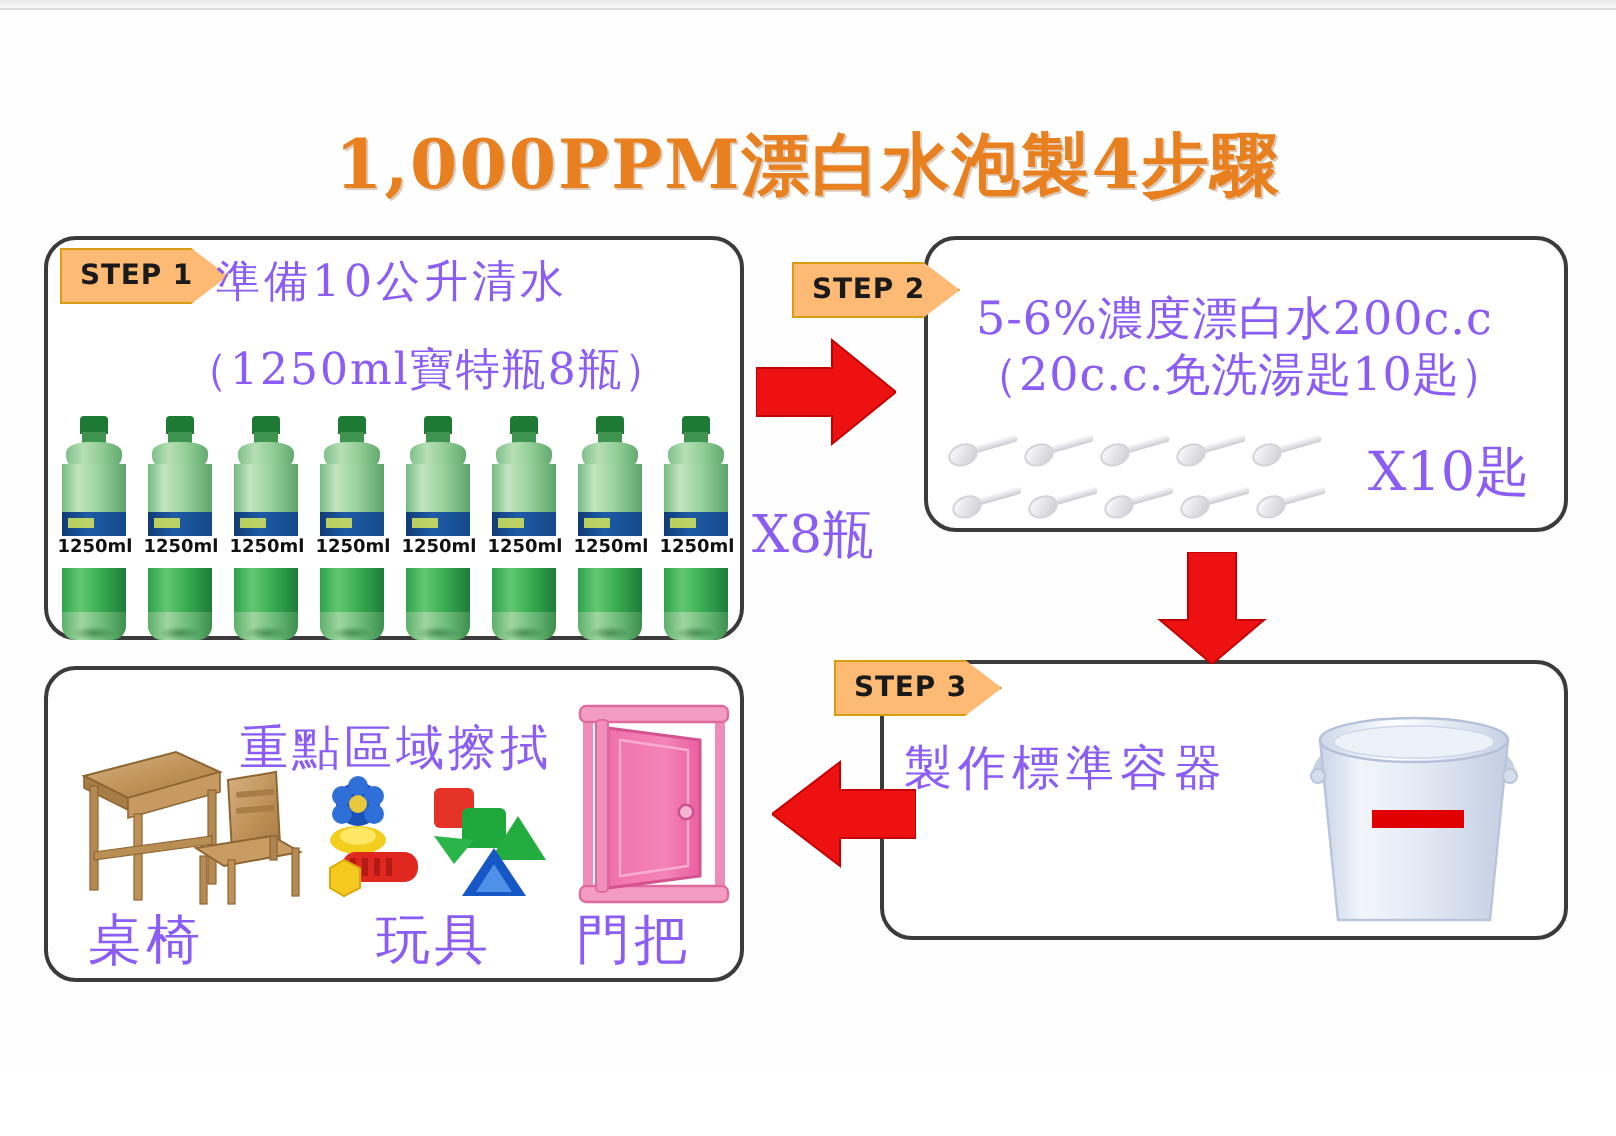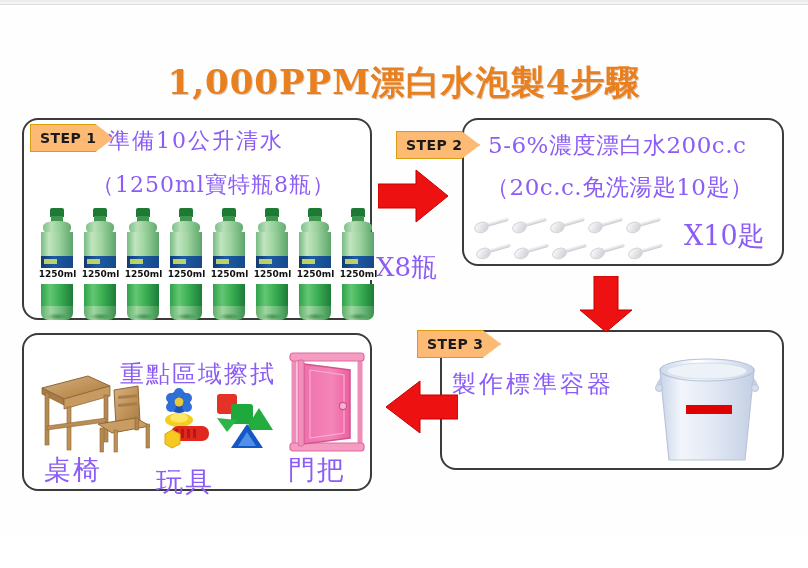--- a/index.html
+++ b/index.html
@@ -101,21 +101,21 @@
   #s1-line2 {
     position: absolute; left: 92px; top: 170px;
     font-size: 22px; letter-spacing: 1px; z-index: 7;
   }
   #s1-multiplier {
     position: absolute; left: 376px; top: 250px;
     font-size: 26px; z-index: 9;
   }
 
   #s2-line1 {
-    position: absolute; left: 488px; top: 130px;
+    position: absolute; left: 488px; top: 144px;
     font-size: 23px; letter-spacing: 0.5px; z-index: 7;
   }
   #s2-line2 {
     position: absolute; left: 486px; top: 172px;
     font-size: 23px; letter-spacing: 0.5px; z-index: 7;
   }
   #s2-multiplier {
     position: absolute; left: 684px; top: 218px;
     font-size: 27px; z-index: 9;
   }
@@ -133,33 +133,33 @@
     position: absolute; left: 120px; top: 342px;
     font-size: 24px; letter-spacing: 2px; z-index: 7; margin-top: 16px;
   }
   .s4-label {
     position: absolute;
     font-size: 27px;
     letter-spacing: 2px;
     z-index: 8;
   }
   #s4-label-0 { left: 44px;  top: 452px; }
-  #s4-label-1 { left: 156px; top: 452px; margin-top: 12px; }
+  #s4-label-1 { left: 188px; top: 452px; }
   #s4-label-2 { left: 288px; top: 452px; }
 
   
   .arrow { position: absolute; z-index: 5; }
   #arrow-right { left: 378px; top: 168px; width: 70px; height: 56px; }
   #arrow-down  { left: 578px; top: 276px; width: 56px; height: 56px; }
   #arrow-left  { left: 386px; top: 378px; width: 72px; height: 58px; }
 
   
   #bottles {
     position: absolute;
-    left: 36px; top: 208px;
+    left: 26px; top: 208px;
     width: 344px; height: 112px;
     display: flex;
     z-index: 4;
   }
   .bottle {
     position: relative;
     width: 43px;
     height: 112px;
   }
   .bottle-cap {

